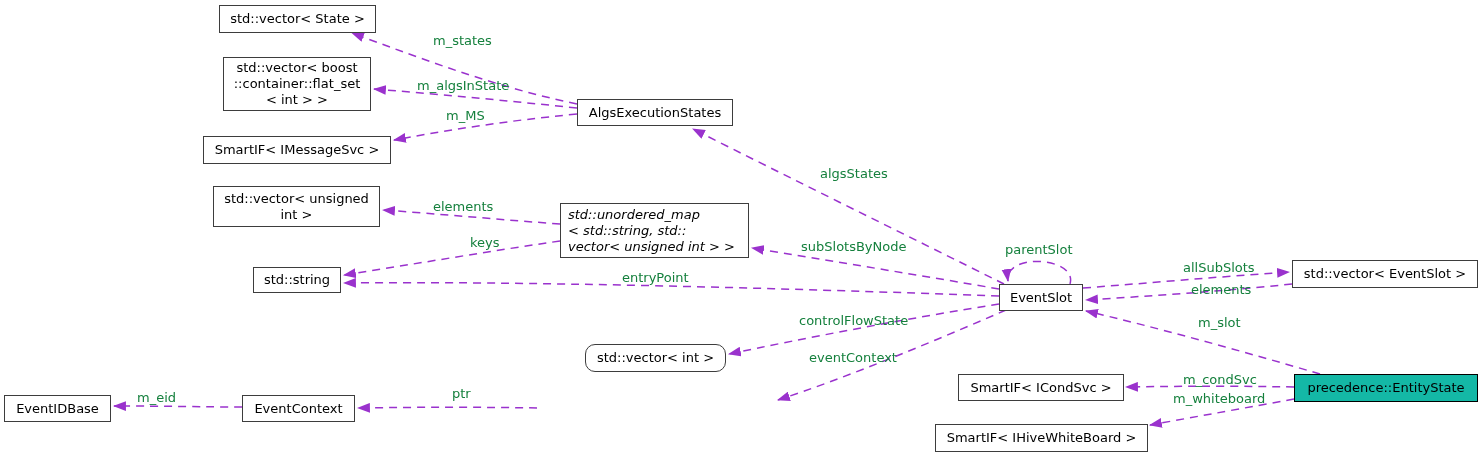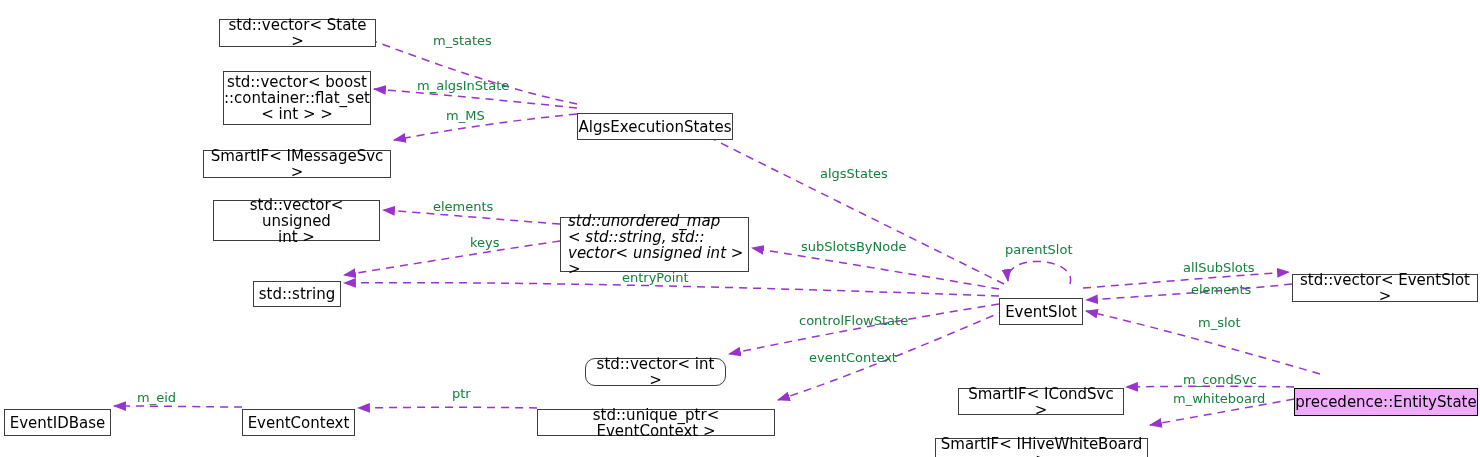--- a/index.html
+++ b/index.html
@@ -16,39 +16,38 @@
     stroke:#9a32cd;
     stroke-width:1.5;
     stroke-dasharray:8 6;
   }
   .node{
     position:absolute;
     box-sizing:border-box;
     background:#ffffff;
     border:1.5px solid #3d3d3d;
     color:#000000;
-    font-size:15px;
+    font-size:13px;
     line-height:16px;
     display:flex;
     align-items:center;
     justify-content:center;
     text-align:center;
     white-space:pre-line;
     padding:1px 4px;
     cursor:pointer;
-    margin-top:14px;
   }
   .node.align-left{
     justify-content:flex-start;
     text-align:left;
     padding-left:7px;
     font-style:italic;
   }
   .node.highlight{
-    background:#f0abfc;
+    background:#14b8a6;
     border:1.8px solid #000000;
   }
   .edge-label{
     position:absolute;
     font-size:13px;
     color:#15803d;
     white-space:nowrap;
   }
 </style>
 </head>
@@ -93,21 +92,20 @@
   <div class="node align-left" style="left:560px;top:203px;width:189px;height:55px;">std::unordered_map
 &lt; std::string, std::
 vector&lt; unsigned int &gt; &gt;</div>
   <div class="node" style="left:253px;top:267px;width:88px;height:26px;">std::string</div>
   <div class="node" style="left:999px;top:284px;width:84px;height:27px;">EventSlot</div>
   <div class="node" style="left:1292px;top:260px;width:186px;height:28px;">std::vector&lt; EventSlot &gt;</div>
   <div class="node highlight" style="left:1294px;top:374px;width:184px;height:28px;">precedence::EntityState</div>
   <div class="node" style="left:958px;top:374px;width:166px;height:27px;">SmartIF&lt; ICondSvc &gt;</div>
   <div class="node" style="left:935px;top:424px;width:213px;height:28px;">SmartIF&lt; IHiveWhiteBoard &gt;</div>
   <div class="node" style="left:585px;top:344px;width:141px;height:28px;border-radius:10px;">std::vector&lt; int &gt;</div>
-  <div class="node" style="left:537px;top:395px;width:238px;height:27px;">std::unique_ptr&lt; EventContext &gt;</div>
   <div class="node" style="left:242px;top:395px;width:113px;height:27px;">EventContext</div>
   <div class="node" style="left:4px;top:395px;width:107px;height:27px;">EventIDBase</div>
 
   <div class="edge-label" style="left:433px;top:33px;">m_states</div>
   <div class="edge-label" style="left:417px;top:78px;">m_algsInState</div>
   <div class="edge-label" style="left:446px;top:108px;">m_MS</div>
   <div class="edge-label" style="left:820px;top:166px;">algsStates</div>
   <div class="edge-label" style="left:433px;top:199px;">elements</div>
   <div class="edge-label" style="left:470px;top:235px;">keys</div>
   <div class="edge-label" style="left:801px;top:239px;">subSlotsByNode</div>

